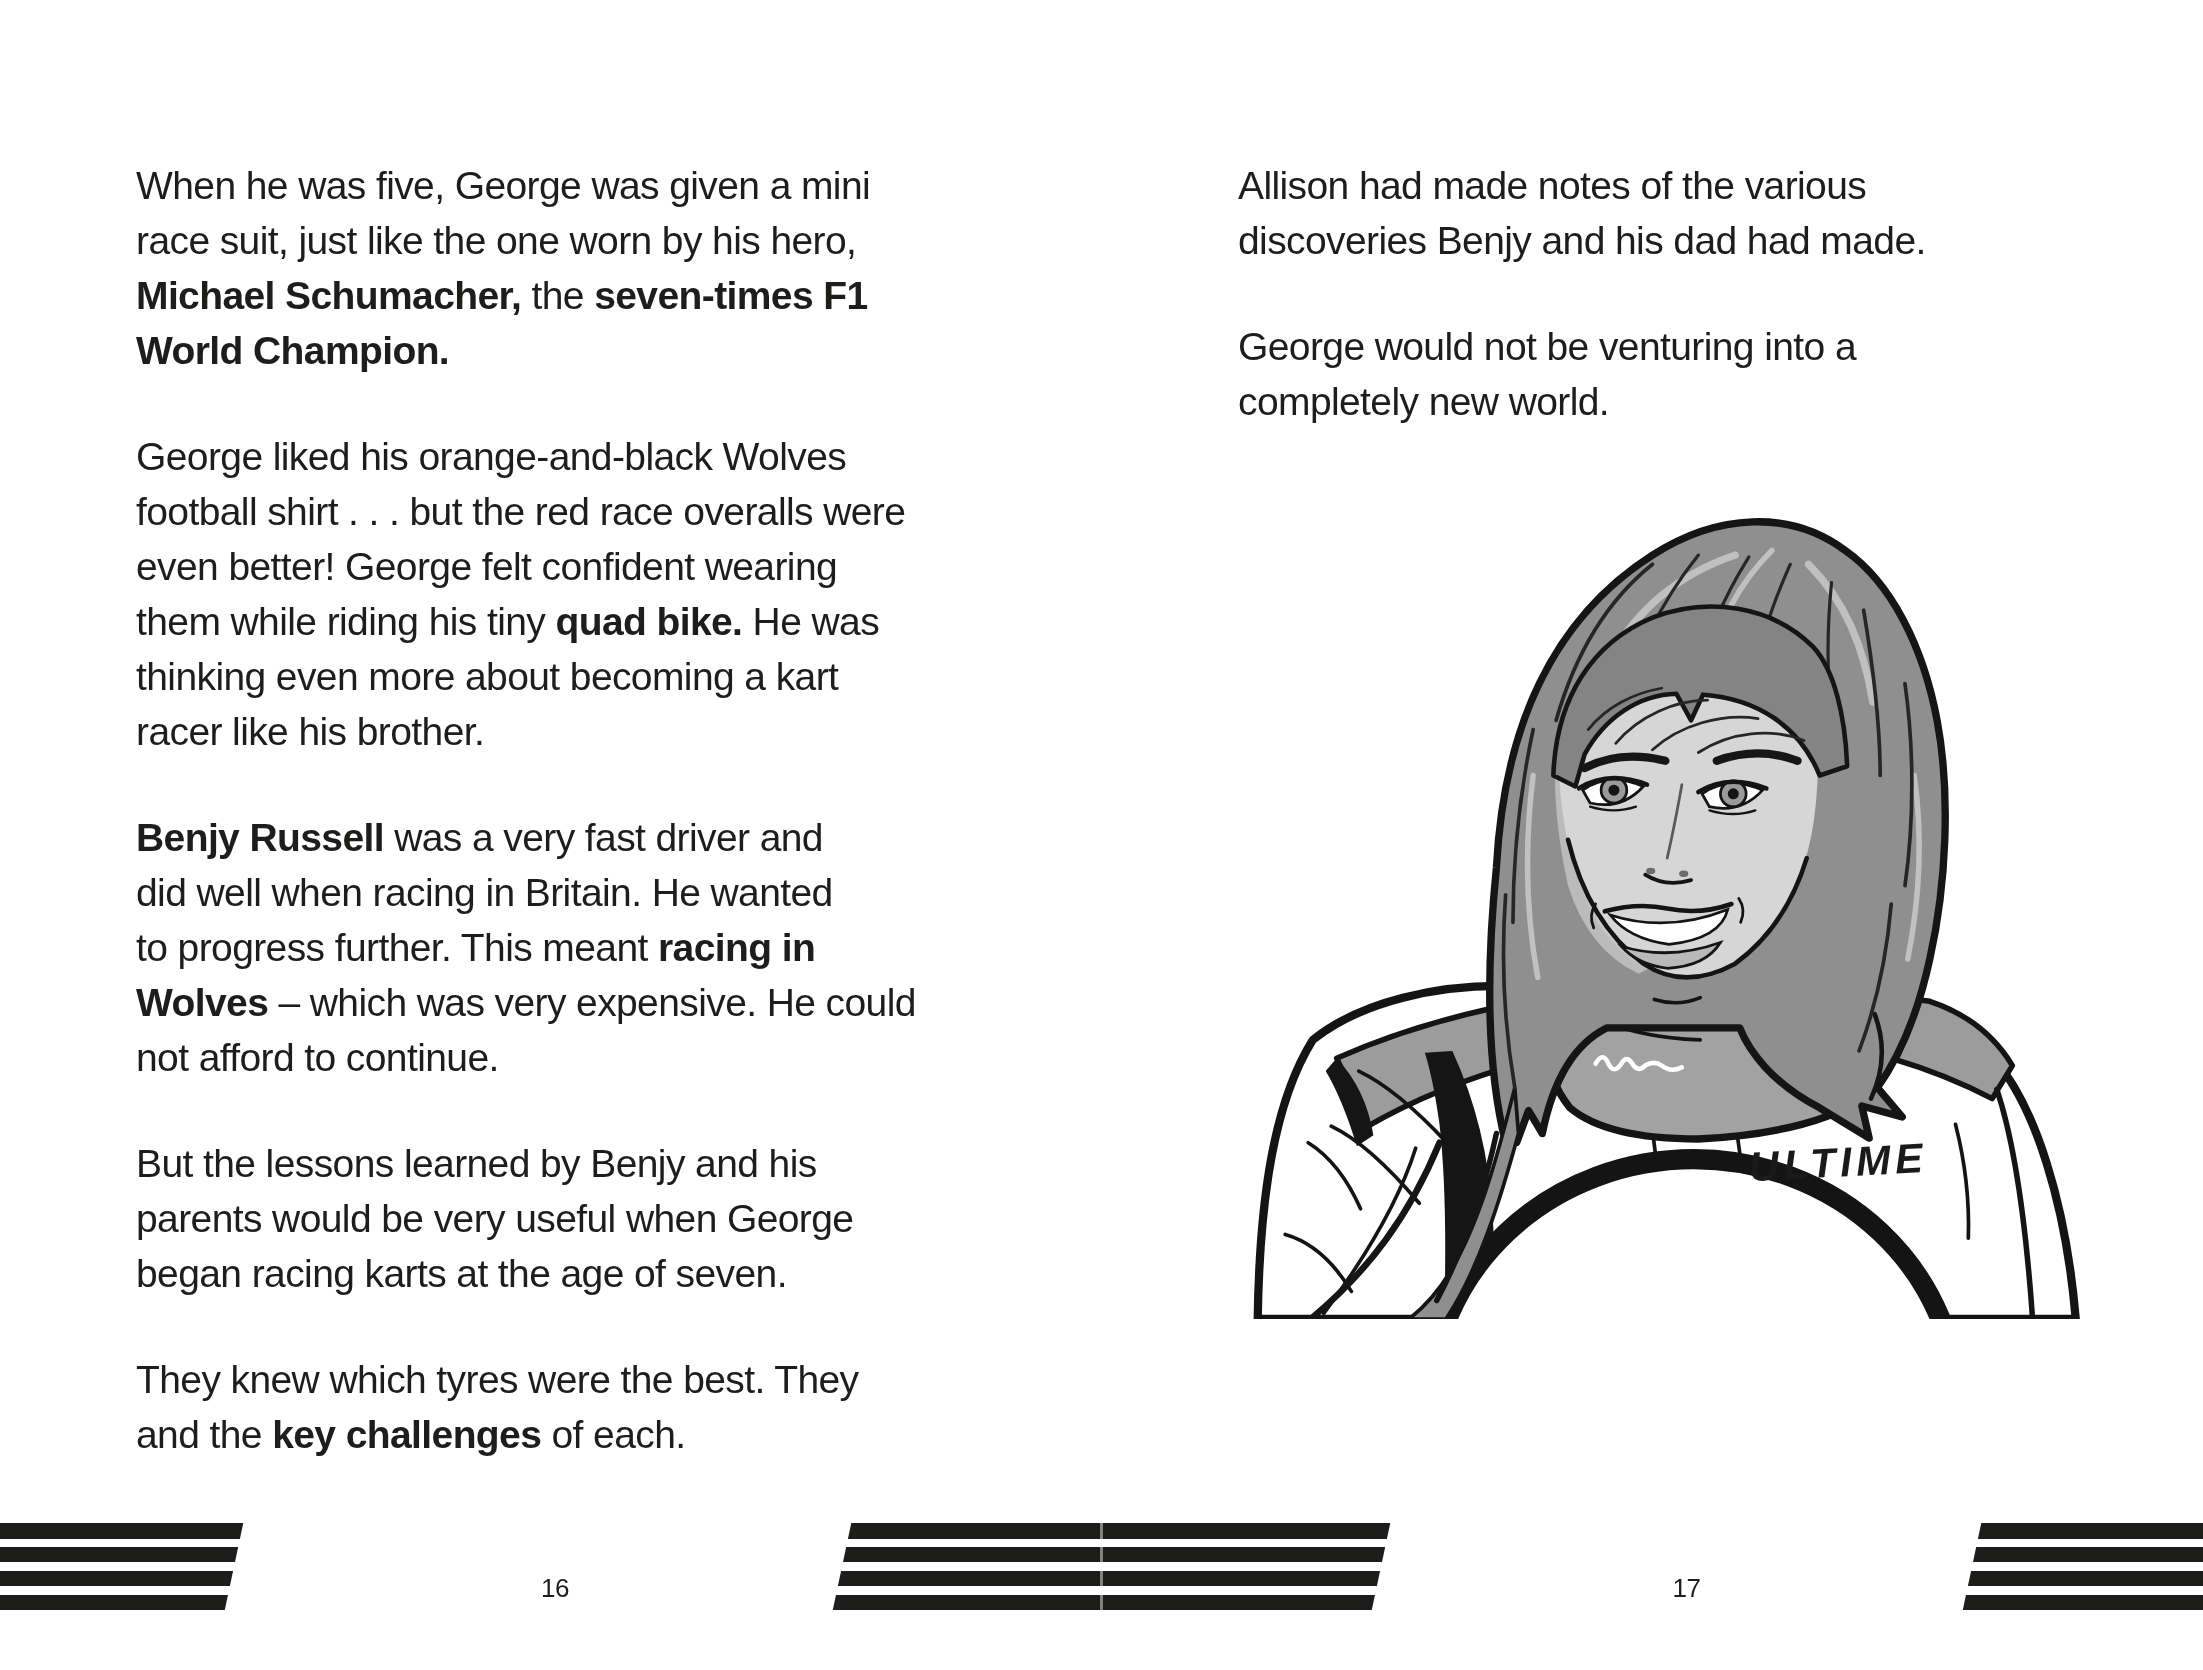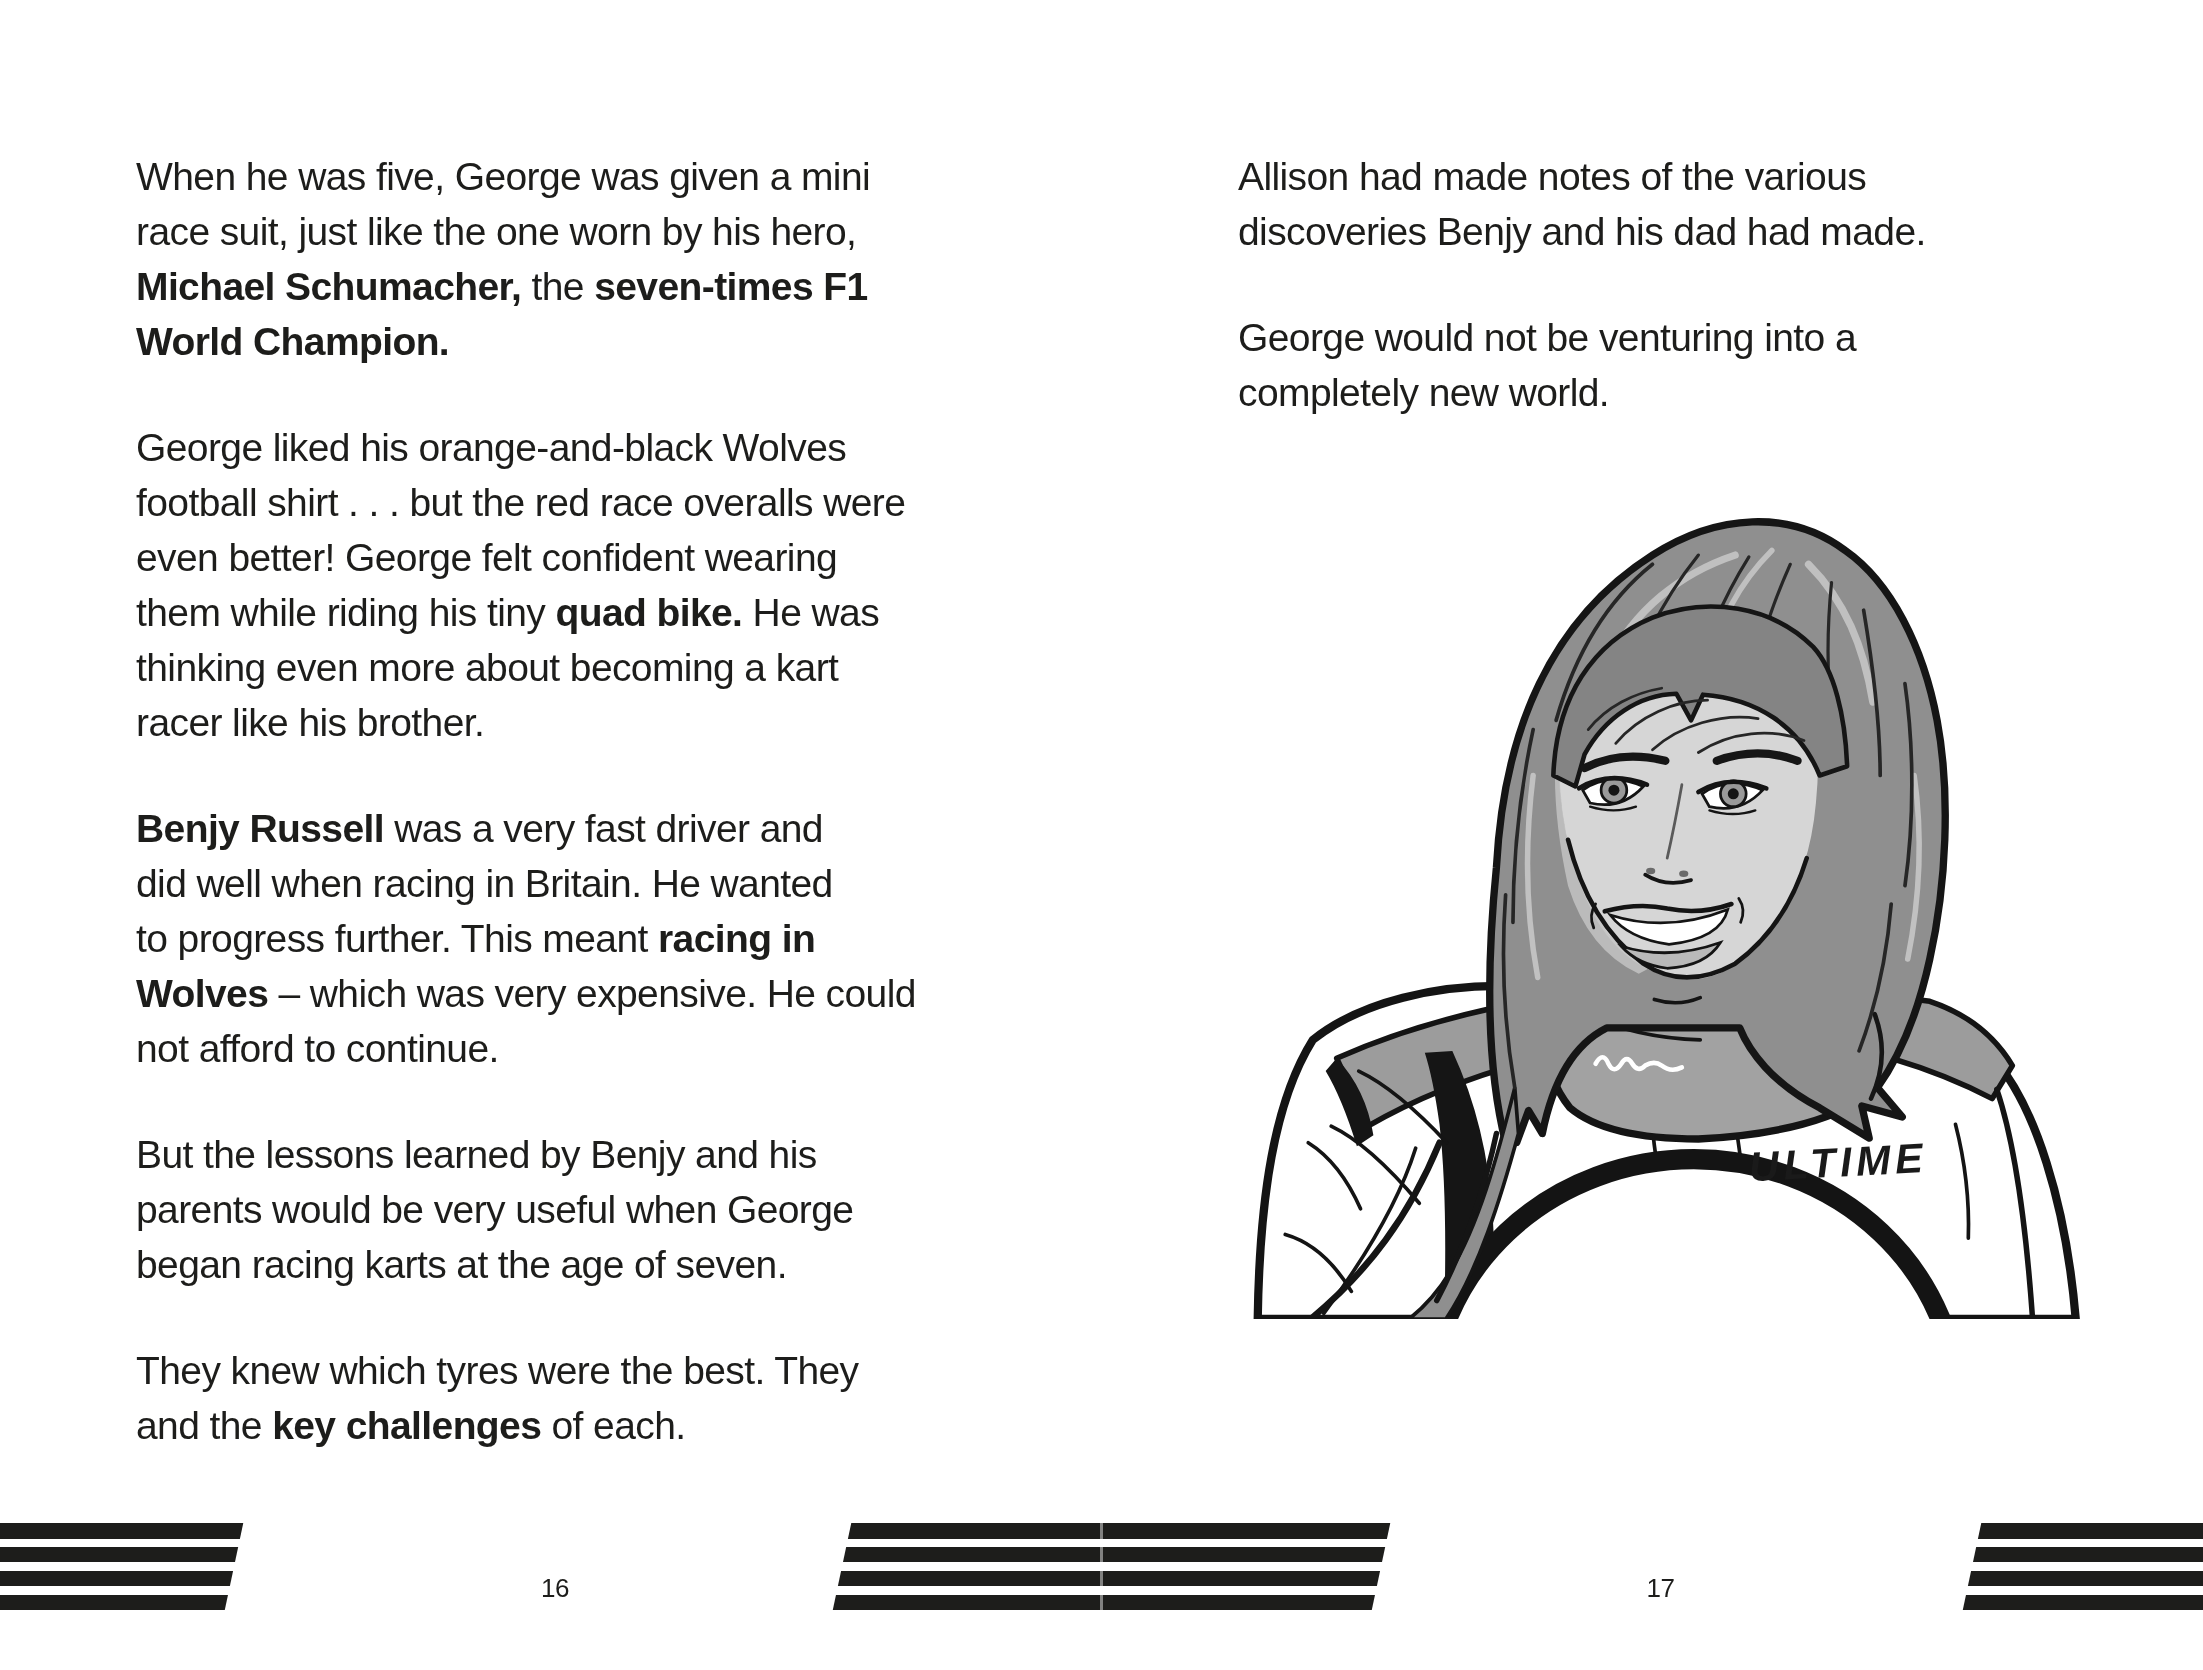--- a/index.html
+++ b/index.html
@@ -10,21 +10,21 @@
     overflow:hidden;
     font-family:"Liberation Sans","DejaVu Sans",sans-serif;
     color:#1d1d1b;
   }
   .text-col{
     position:absolute;
     font-size:39px;
     letter-spacing:-0.6px;
     line-height:55px;
   }
-  .text-col .para{margin:4px 0 51px 0;}
+  .text-col .para{margin:13px 0 51px 0;}
   .text-col .line{white-space:nowrap;height:55px;}
   .text-col .b{font-weight:700;}
   .page-number{
     position:absolute;
     font-size:26px;
     letter-spacing:-0.5px;
     text-align:center;
     margin-top:30px;
   }
   .stripes{
@@ -94,21 +94,21 @@
     <div class="text-col" style="left:1238px;top:145px;width:845px;">
         <div class="para">
           <div class="line"><span>Allison had made notes of the various</span></div>
           <div class="line"><span>discoveries Benjy and his dad had made.</span></div>
         </div>
         <div class="para">
           <div class="line"><span>George would not be venturing into a</span></div>
           <div class="line"><span>completely new world.</span></div>
         </div>
       </div>
-    <div class="page-number" style="left:1238px;top:1543px;width:845px;text-align:center;">17</div>
+    <div class="page-number" style="left:1264px;top:1543px;width:845px;text-align:center;">17</div>
 
     <svg class="illustration" viewBox="0 0 940 892" role="img" aria-label="Black-and-white comic-style portrait of a smiling racing driver with a 1970s shag haircut, wearing a white race suit with grey shoulder panels and a grey neck scarf, holding a kart steering wheel">
 
       <g>
         <path d="M 40,892 C 42,760 58,655 100,588 C 150,548 235,525 330,530 L 640,516
                  C 728,522 798,556 845,612 C 886,662 920,762 931,892 Z" fill="#ffffff" stroke="#141414" stroke-width="9" stroke-linejoin="round"></path>
 
         <path d="M 126,608 Q 230,562 358,542 L 372,602 Q 250,630 160,682 Z" fill="#9c9c9c" stroke="#141414" stroke-width="6" stroke-linejoin="round"></path>
         <path d="M 626,528 L 772,546 Q 832,566 862,616 L 840,652 Q 740,600 618,586 Z" fill="#9c9c9c" stroke="#141414" stroke-width="6" stroke-linejoin="round"></path>
 

